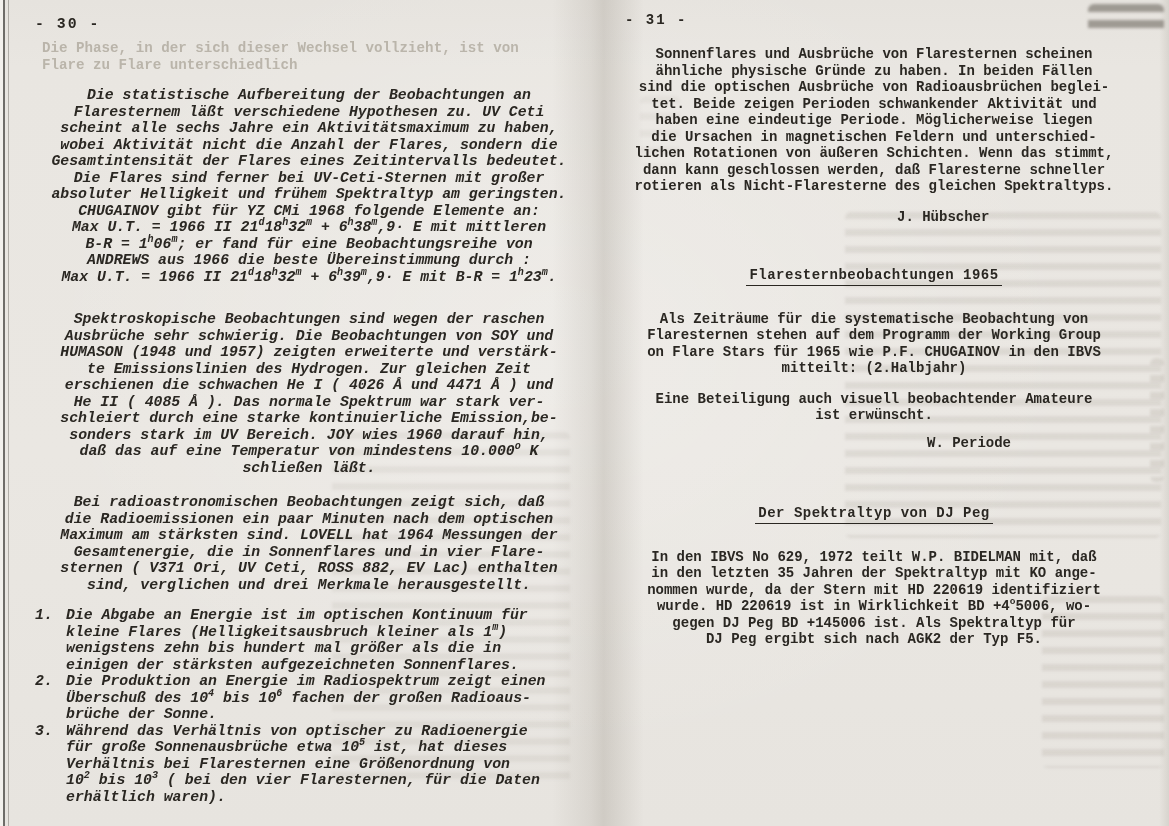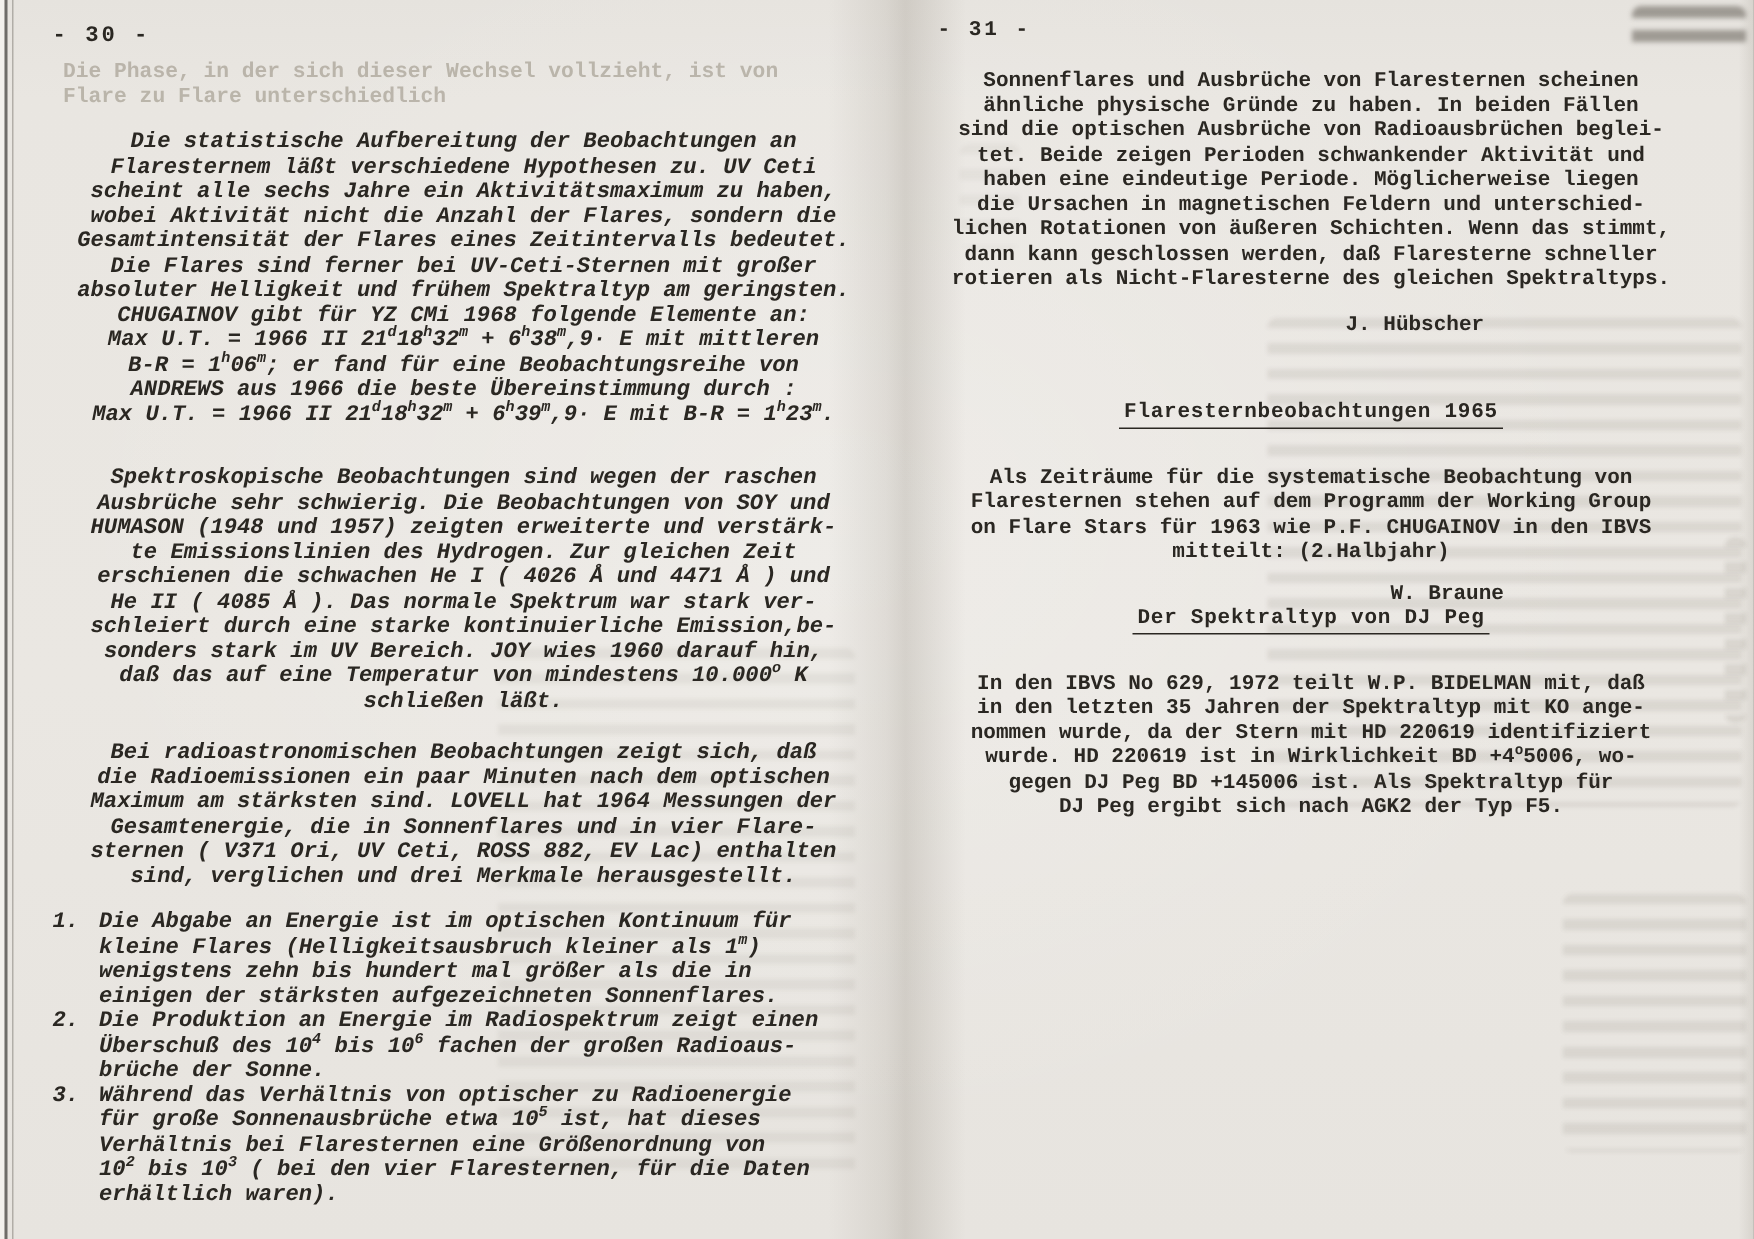--- a/index.html
+++ b/index.html
@@ -18,21 +18,21 @@
   .page-right{left:625px;width:498px;font-size:14px;line-height:16.5px;}
   .pagenum{position:absolute;top:16px;left:0;right:0;text-align:left;font-weight:bold;letter-spacing:2px;}
   .page-right .pagenum{top:12px;}
   .flow-l{padding-top:87px;font-style:italic;}
   .flow-r{padding-top:46px;}
   .block{white-space:pre;margin:0;text-align:center;}
   sup{font-size:68%;line-height:0;vertical-align:super;}
   
   .mt26{margin-top:26px;} .mt18{margin-top:18px;} .mt14{margin-top:14px;}
   .mt19{margin-top:14px;} .mt42{margin-top:42px;} .mt13{margin-top:13px;}
-  .mt11{margin-top:11px;} .mt54{} .mt25{margin-top:25px;}
+  .mt11{margin-top:11px;} .mt54{margin-top:54px;} .mt25{margin-top:25px;}
   
   .list-item{display:flex;align-items:flex-start;}
   .li-marker{width:31px;flex:0 0 31px;white-space:pre;}
   .li-lines{white-space:pre;flex:1;}
   
   .sig1{margin-left:272px;white-space:pre;}
   .sig2{margin-left:302px;white-space:pre;}
   
   .heading{text-align:center;}
   .heading span{display:inline-block;border-bottom:1.6px solid #2a2722;padding:0 3px 1px 3px;letter-spacing:0.5px;}
@@ -161,26 +161,28 @@
 rotieren als Nicht-Flaresterne des gleichen Spektraltyps.</div>
 
       <div class="sig1 mt19">J. Hübscher</div>
 
       <div class="heading mt42">
         <span>Flaresternbeobachtungen 1965</span>
       </div>
 
       <div class="block mt25">Als Zeiträume für die systematische Beobachtung von
 Flaresternen stehen auf dem Programm der Working Group
-on Flare Stars für 1963 wie P.F. CHUGAINOV in den IBVS
+on Flare Stars für 1965 wie P.F. CHUGAINOV in den IBVS
 mitteilt: (2.Halbjahr)</div>
 
 
+      <div class="block mt14">Eine Beteiligung auch visuell beobachtender Amateure
+ist erwünscht.</div>
 
-      <div class="sig2 mt11">W. Braune</div>
+      <div class="sig2 mt11">W. Periode</div>
 
       <div class="heading mt54">
         <span>Der Spektraltyp von DJ Peg</span>
       </div>
 
       <div class="block mt25">In den IBVS No 629, 1972 teilt W.P. BIDELMAN mit, daß
 in den letzten 35 Jahren der Spektraltyp mit KO ange-
 nommen wurde, da der Stern mit HD 220619 identifiziert
 wurde. HD 220619 ist in Wirklichkeit BD +4<sup>o</sup>5006, wo-
 gegen DJ Peg BD +145006 ist. Als Spektraltyp für

